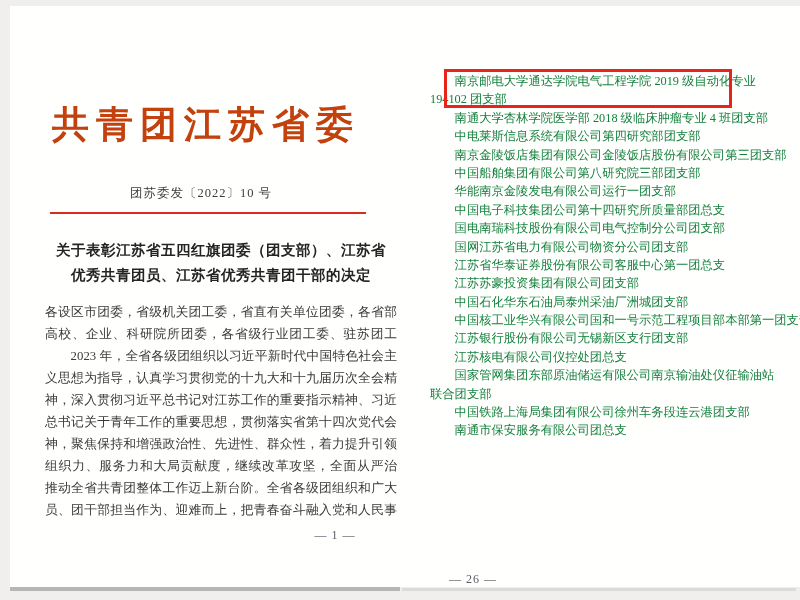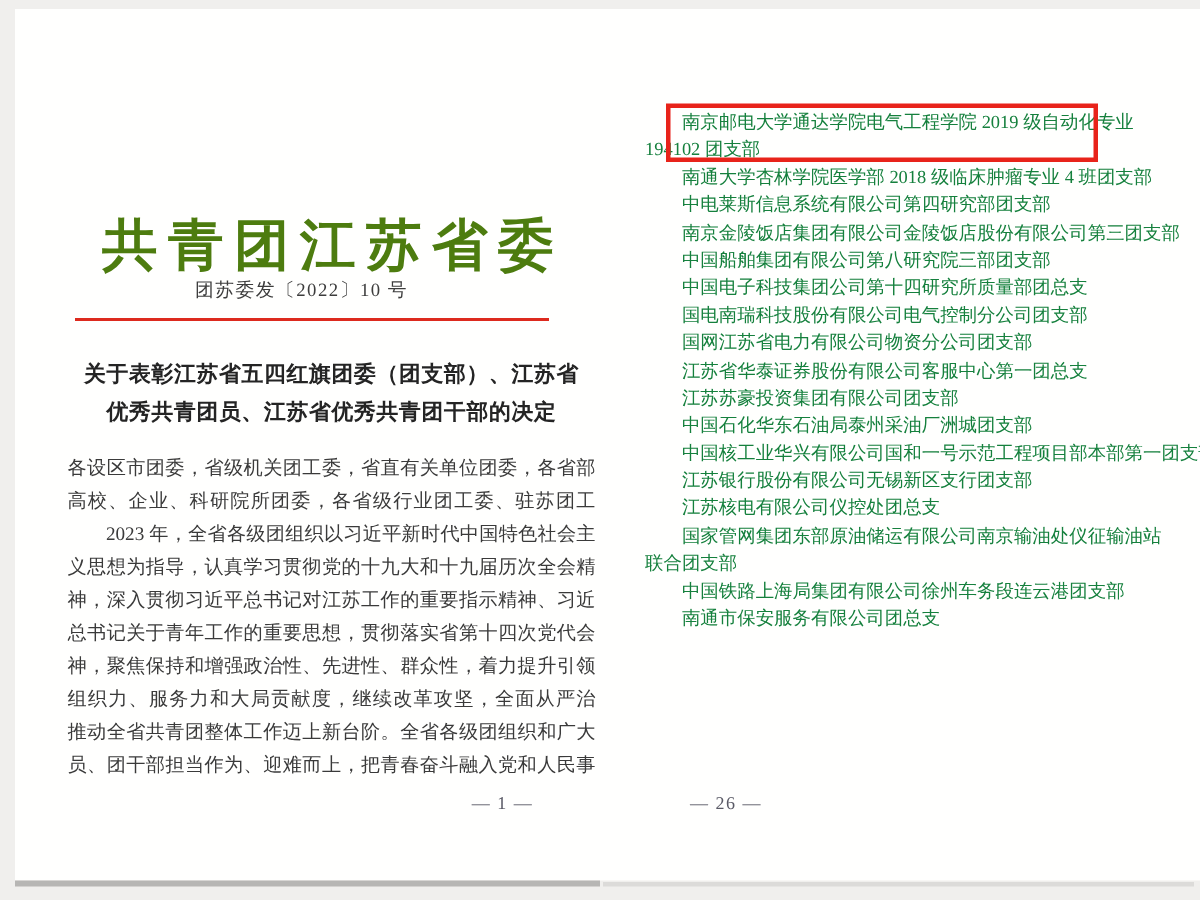--- a/index.html
+++ b/index.html
@@ -12,23 +12,23 @@
   
   .scan{
     position:absolute;left:10px;top:6px;width:790px;height:581px;
     background:#fffffe;
   }
   .edge-left{position:absolute;left:10px;top:587px;width:390px;height:4px;background:#b7b6b4;}
   .edge-right{position:absolute;left:402px;top:588px;width:394px;height:3px;background:#dcdbd9;}
 
   
   .letterhead{
-    position:absolute;left:61px;top:100px;width:322px;
-    text-align:center;color:#4d7c0f;font-weight:bold;
-    font-size:37px;letter-spacing:7px;line-height:50px;white-space:nowrap;margin-top:40px;
+    position:absolute;left:45px;top:100px;width:322px;
+    text-align:center;color:#c2410c;font-weight:bold;
+    font-size:37px;letter-spacing:7px;line-height:50px;white-space:nowrap;
   }
   .doc-number{
     position:absolute;left:45px;top:185px;width:312px;
     text-align:center;color:#3c3c3c;font-size:12.5px;letter-spacing:1px;
   }
   .red-rule{
     position:absolute;left:50px;top:212px;width:316px;height:2px;background:#dd2a1e;
   }
   .doc-title{
     position:absolute;left:45px;top:238px;width:352px;
@@ -37,21 +37,21 @@
   }
   .left-body{
     position:absolute;left:45px;top:301px;width:352px;
     color:#3a3a3a;font-size:12.8px;
   }
   .left-body .bl{height:22px;line-height:22px;text-align:justify;overflow:hidden;}
   .left-body .bl.j{text-align-last:justify;}
   .left-body .bl.ind{text-indent:2em;}
   .pageno{position:absolute;top:528px;color:#5a5a66;font-size:12px;letter-spacing:1px;}
   .pageno.p1{left:303px;width:64px;text-align:center;}
-  .pageno.p26{left:438px;width:70px;text-align:right;}
+  .pageno.p26{left:438px;width:70px;text-align:center;margin-top:44px;}
 
   
   .right-list{
     position:absolute;left:430px;top:72px;width:352px;
     color:#15803d;font-size:12.3px;
   }
   .right-list .ll{height:18.4px;line-height:18.4px;white-space:nowrap;}
   .right-list .ll.ind{text-indent:2em;}
   .highlight-box{
     position:absolute;left:444px;top:69px;width:288px;height:39px;
@@ -89,20 +89,21 @@
 
   <div class="pageno p1">— 1 —</div>
 
   <div class="right-list">
     <div class="ll ind">南京邮电大学通达学院电气工程学院 2019 级自动化专业</div>
     <div class="ll">194102 团支部</div>
     <div class="ll ind">南通大学杏林学院医学部 2018 级临床肿瘤专业 4 班团支部</div>
     <div class="ll ind">中电莱斯信息系统有限公司第四研究部团支部</div>
     <div class="ll ind">南京金陵饭店集团有限公司金陵饭店股份有限公司第三团支部</div>
     <div class="ll ind">中国船舶集团有限公司第八研究院三部团支部</div>
+    <div class="ll ind">华能南京金陵发电有限公司运行一团支部</div>
     <div class="ll ind">中国电子科技集团公司第十四研究所质量部团总支</div>
     <div class="ll ind">国电南瑞科技股份有限公司电气控制分公司团支部</div>
     <div class="ll ind">国网江苏省电力有限公司物资分公司团支部</div>
     <div class="ll ind">江苏省华泰证券股份有限公司客服中心第一团总支</div>
     <div class="ll ind">江苏苏豪投资集团有限公司团支部</div>
     <div class="ll ind">中国石化华东石油局泰州采油厂洲城团支部</div>
     <div class="ll ind">中国核工业华兴有限公司国和一号示范工程项目部本部第一团支部</div>
     <div class="ll ind">江苏银行股份有限公司无锡新区支行团支部</div>
     <div class="ll ind">江苏核电有限公司仪控处团总支</div>
     <div class="ll ind">国家管网集团东部原油储运有限公司南京输油处仪征输油站</div>

